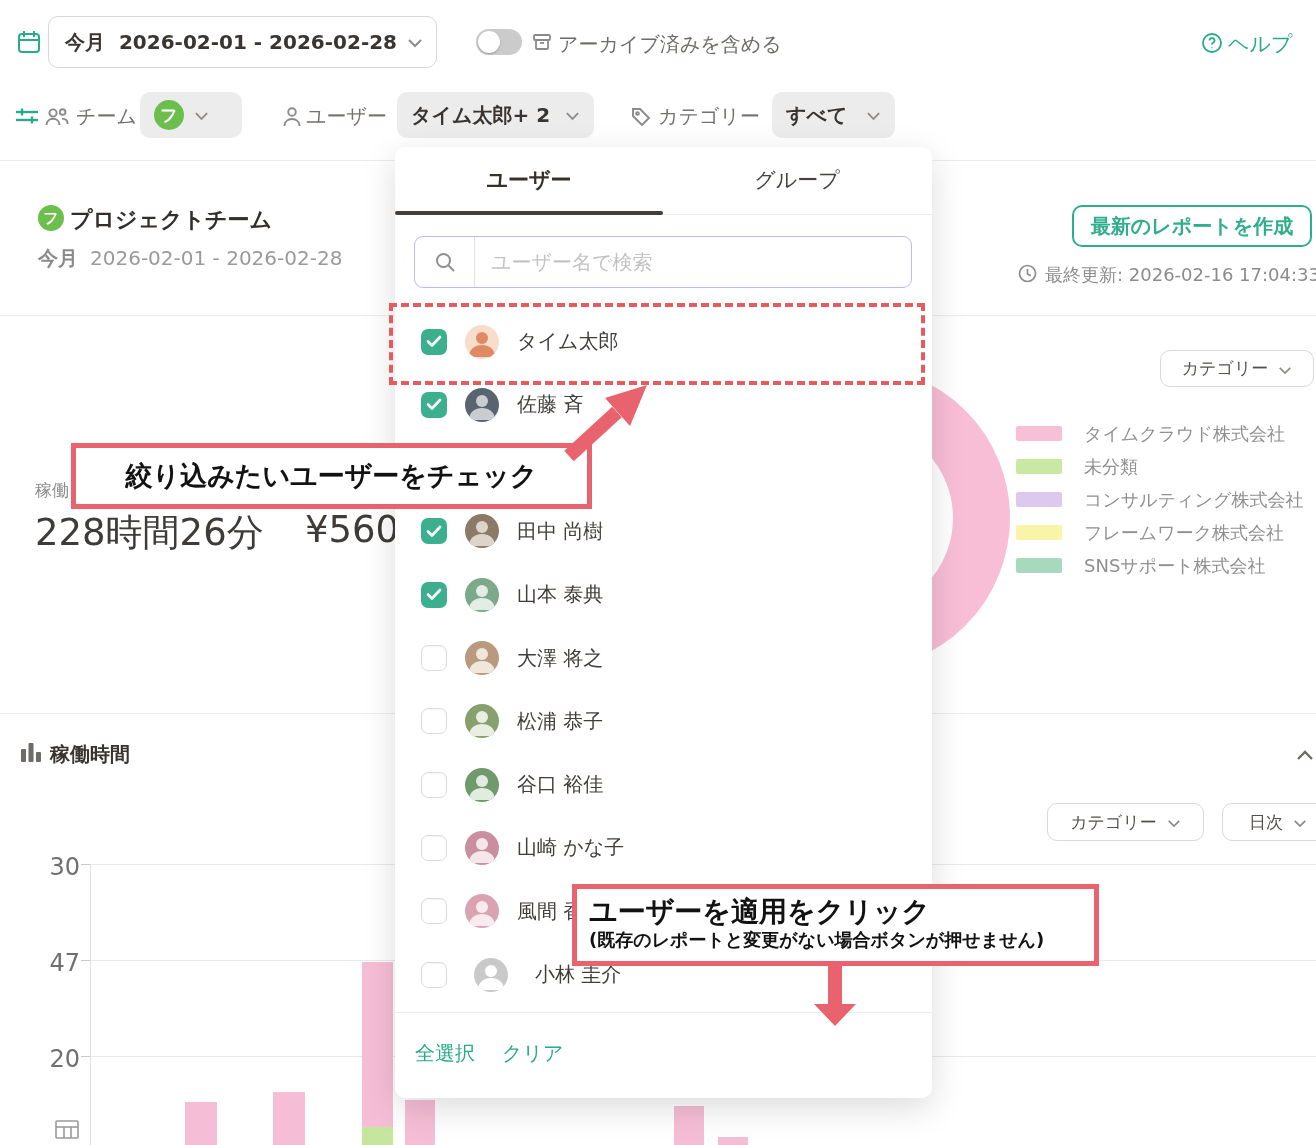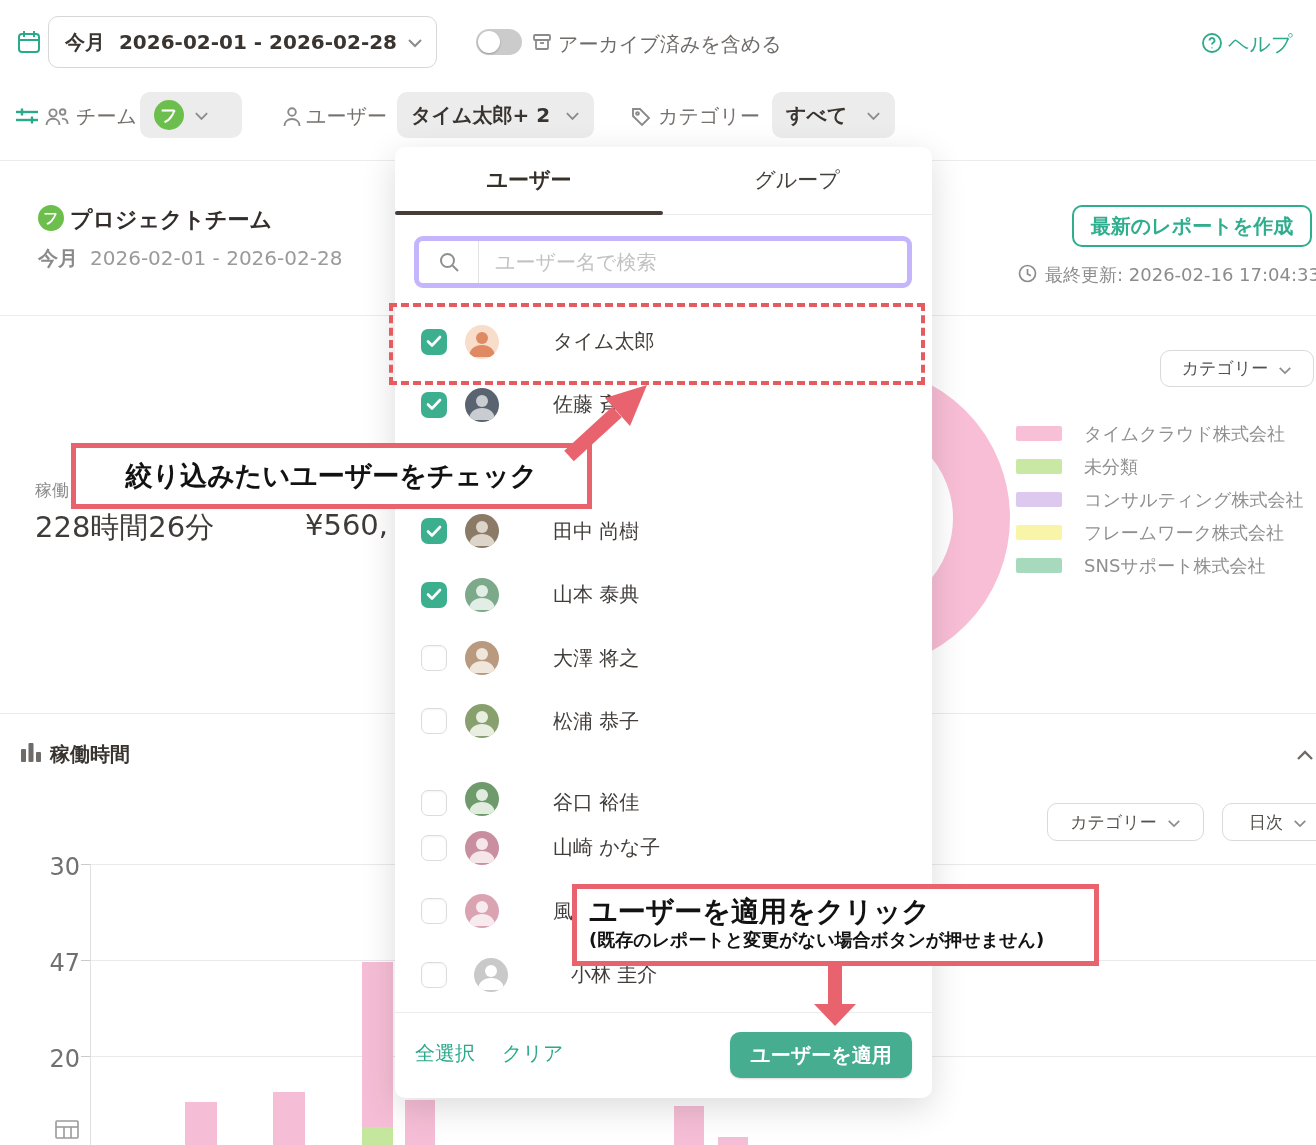--- a/index.html
+++ b/index.html
@@ -32,49 +32,49 @@
   .lastupd{position:absolute;left:1018px;top:263px;display:flex;align-items:center;gap:8px;color:#8c8c8c;font-size:18px;white-space:nowrap;}
   .outline-btn{position:absolute;border:1px solid #d9d9d9;border-radius:10px;background:#fff;color:#55504c;
     font-size:17px;display:flex;align-items:center;justify-content:center;gap:10px;}
   
   .legend-row{display:flex;align-items:center;gap:22px;height:33px;}
   .legend-swatch{width:46px;height:15px;border-radius:2px;flex:0 0 auto;}
   .legend-label{font-size:18px;color:#8f8f8f;white-space:nowrap;}
   .donut{position:absolute;left:706px;top:366px;width:304px;height:304px;border-radius:50%;border:57px solid #f8bed6;}
   
   .sum-label{position:absolute;left:35px;top:479px;font-size:17px;color:#8a8a8a;}
-  .sum-val{position:absolute;top:508px;font-size:29px;color:#3f3b39;font-weight:500;white-space:nowrap;}
+  .sum-val{position:absolute;top:508px;font-size:37px;color:#3f3b39;font-weight:500;white-space:nowrap;}
   
   .sec-title{position:absolute;left:50px;top:741px;font-size:20px;font-weight:bold;color:#39342f;}
   .ytick{position:absolute;width:42px;text-align:right;font-size:24px;color:#707070;}
   .gridline{position:absolute;left:90px;width:1226px;height:1px;background:#e9e9e9;}
   .tickdash{position:absolute;left:81px;width:9px;height:1px;background:#c9c9c9;}
   .yaxis{position:absolute;left:90px;width:1px;background:#e0e0e0;}
   .bar-seg{position:absolute;}
   
   .panel{position:absolute;left:395px;top:147px;width:537px;height:951px;background:#fff;border-radius:10px;
     box-shadow:0 10px 35px rgba(0,0,0,.14);z-index:5;}
   .tab{position:absolute;top:0;width:268px;height:66px;display:flex;align-items:center;justify-content:center;font-size:21px;}
   .tab.active{font-weight:bold;color:#363029;}
   .tab.inactive{color:#45413d;}
   .tab-underline{position:absolute;left:0;top:64px;width:268px;height:4px;background:#463d38;border-radius:2px;}
   .tab-border{position:absolute;left:0;top:67px;width:537px;height:1px;background:#ececec;}
-  .searchbox{position:absolute;left:19px;top:89px;width:498px;height:52px;border:5px solid #c4b5fd;border-radius:9px;
+  .searchbox{position:absolute;left:19px;top:89px;width:498px;height:52px;border:1px solid #c4b5fd;border-radius:9px;
     display:flex;align-items:center;background:#fff;}
   .search-icon-cell{width:60px;height:100%;display:flex;align-items:center;justify-content:center;border-right:1px solid #e2e2e2;color:#8f8f8f;}
   .searchbox input{flex:1;border:none;outline:none;font-size:20px;padding:0 16px;color:#3f3b39;background:transparent;
     font-family:"DejaVu Sans","Liberation Sans",sans-serif;}
   .searchbox input::placeholder{color:#c2c2c2;}
   .user-row{position:absolute;left:0;width:537px;height:63px;display:flex;align-items:center;padding-left:26px;gap:18px;}
   .cbox{width:26px;height:26px;border-radius:7px;flex:0 0 auto;display:flex;align-items:center;justify-content:center;}
   .cbox.on{background:#3cb08e;}
   .cbox.off{background:#fff;border:1px solid #dcdcdc;box-shadow:inset 0 1px 2px rgba(0,0,0,.05);}
   .avatar{width:34px;height:34px;border-radius:50%;flex:0 0 auto;position:relative;overflow:hidden;}
   .avatar svg{position:absolute;left:0;top:0;}
-  .uname{font-size:20px;color:#413d3a;white-space:nowrap;margin-left:36px;}
+  .uname{font-size:20px;color:#413d3a;white-space:nowrap;}
   .panel-footline{position:absolute;left:0;top:865px;width:537px;height:1px;background:#ececec;}
   .footlink{position:absolute;top:893px;font-size:20px;color:#2aa98b;}
   .apply-btn{position:absolute;left:335px;top:885px;width:182px;height:46px;background:#47ad91;border-radius:10px;
     color:#fff;font-size:20px;font-weight:bold;display:flex;align-items:center;justify-content:center;box-shadow:0 1px 2px rgba(0,0,0,.15);}
   
   .dashed-rect{position:absolute;left:389px;top:303px;width:536px;height:82px;border:4px dashed #e45b60;z-index:6;}
   .callout{position:absolute;background:#fff;border:5px solid #e8636d;z-index:7;}
   .callout1{left:71px;top:443px;width:521px;height:66px;display:flex;align-items:center;justify-content:center;}
   .callout1 .t{font-size:27px;font-weight:bold;color:#121212;white-space:nowrap;}
   .callout2{left:572px;top:884px;width:527px;height:82px;padding:6px 10px 4px 12px;}
@@ -395,21 +395,21 @@
         <div class="user-row" style="top: 542.8px;">
           <span class="cbox off"></span>
           <span class="avatar" style="background: rgb(136, 160, 110);">
             <svg width="34" height="34" viewBox="0 0 34 34">
               <circle cx="17" cy="13" r="6" fill="#e8eee0"></circle>
               <path d="M4 32 c0-8 6-12 13-12 s13 4 13 12 z" fill="#e8eee0"></path>
             </svg>
           </span>
           <span class="uname">松浦 恭子</span>
         </div>
-        <div class="user-row" style="top: 606.1px; align-items: flex-end;">
+        <div class="user-row" style="top: 606.1px;">
           <span class="cbox off"></span>
           <span class="avatar" style="background: rgb(111, 154, 108);">
             <svg width="34" height="34" viewBox="0 0 34 34">
               <circle cx="17" cy="13" r="6" fill="#e1ecdf"></circle>
               <path d="M4 32 c0-8 6-12 13-12 s13 4 13 12 z" fill="#e1ecdf"></path>
             </svg>
           </span>
           <span class="uname">谷口 裕佳</span>
         </div>
         <div class="user-row" style="top: 669.4px;">
@@ -440,21 +440,20 @@
               <path d="M4 32 c0-8 6-12 13-12 s13 4 13 12 z" fill="#ffffff"></path>
             </svg>
           </span>
           <span class="uname">小林 圭介</span>
         </div>
       </div>
 
     <div class="panel-footline"></div>
     <span class="footlink" style="left:20px;">全選択</span>
     <span class="footlink" style="left:107px;">クリア</span>
-    <div class="apply-btn">ユーザーを適用</div>
   </div>
 
   <div class="dashed-rect"></div>
 
   <div class="callout callout1">
     <span class="t">絞り込みたいユーザーをチェック</span>
   </div>
   <svg class="arrow-svg" style="left:555px;top:376px;" width="110" height="86" viewBox="0 0 110 86">
     <line x1="14" y1="80" x2="62" y2="36" stroke="#e8636d" stroke-width="14"></line>
     <polygon points="92,9 50,22 75,50" fill="#e8636d"></polygon>

